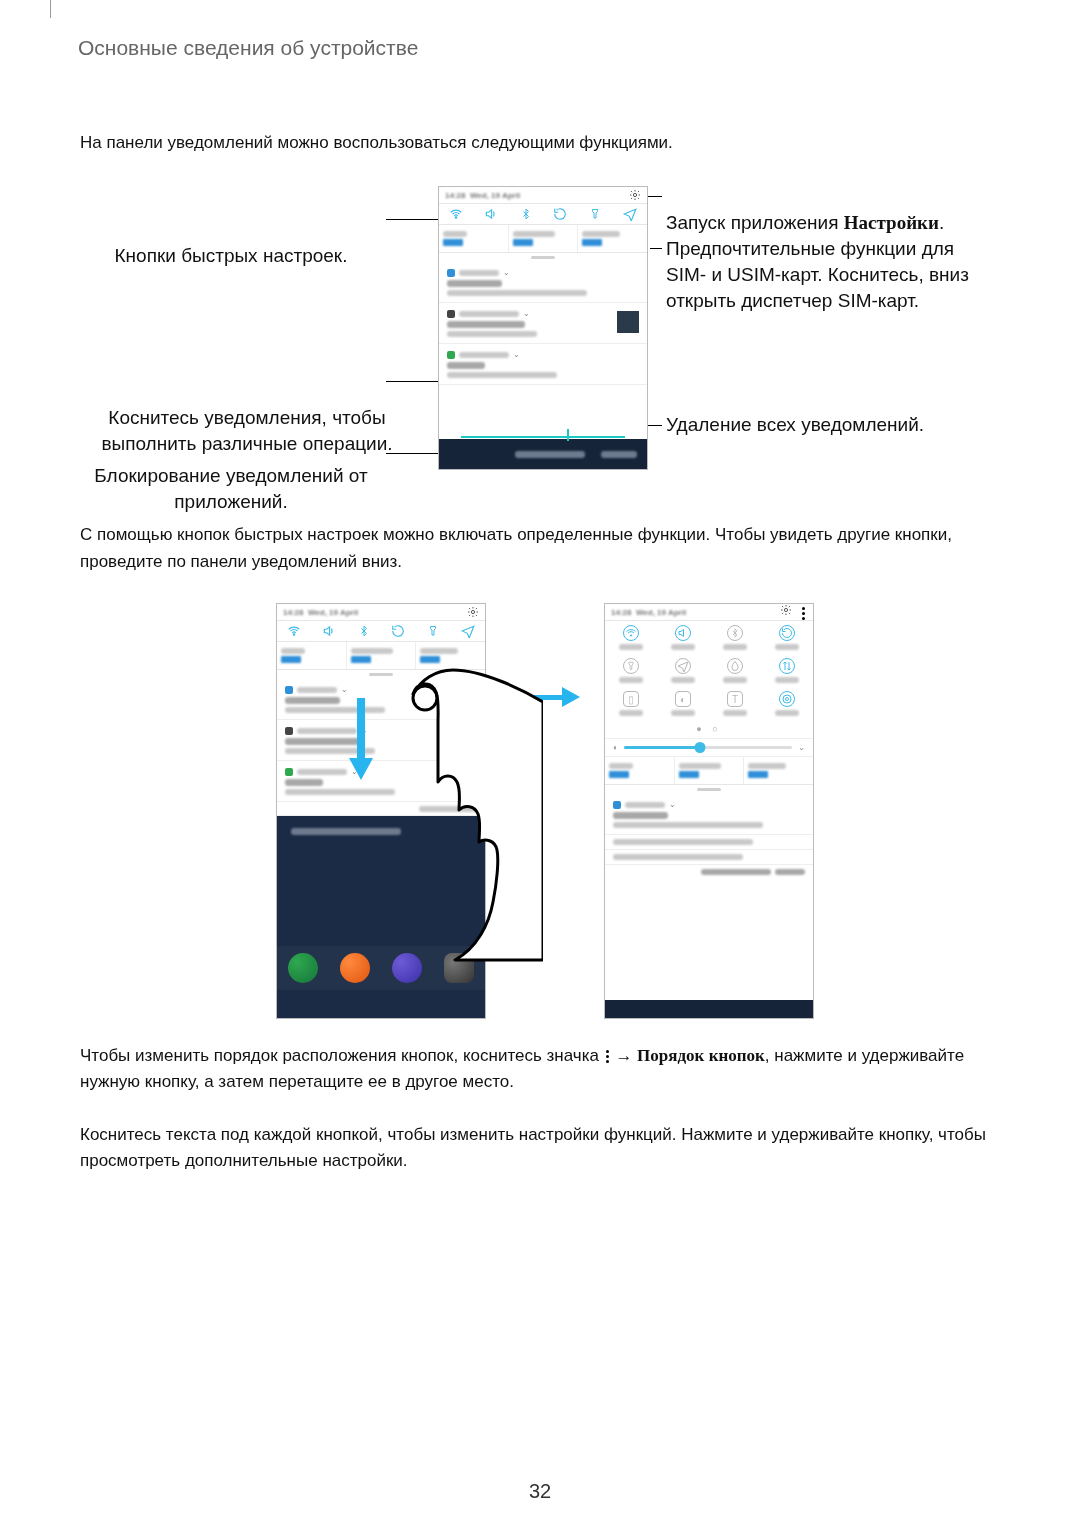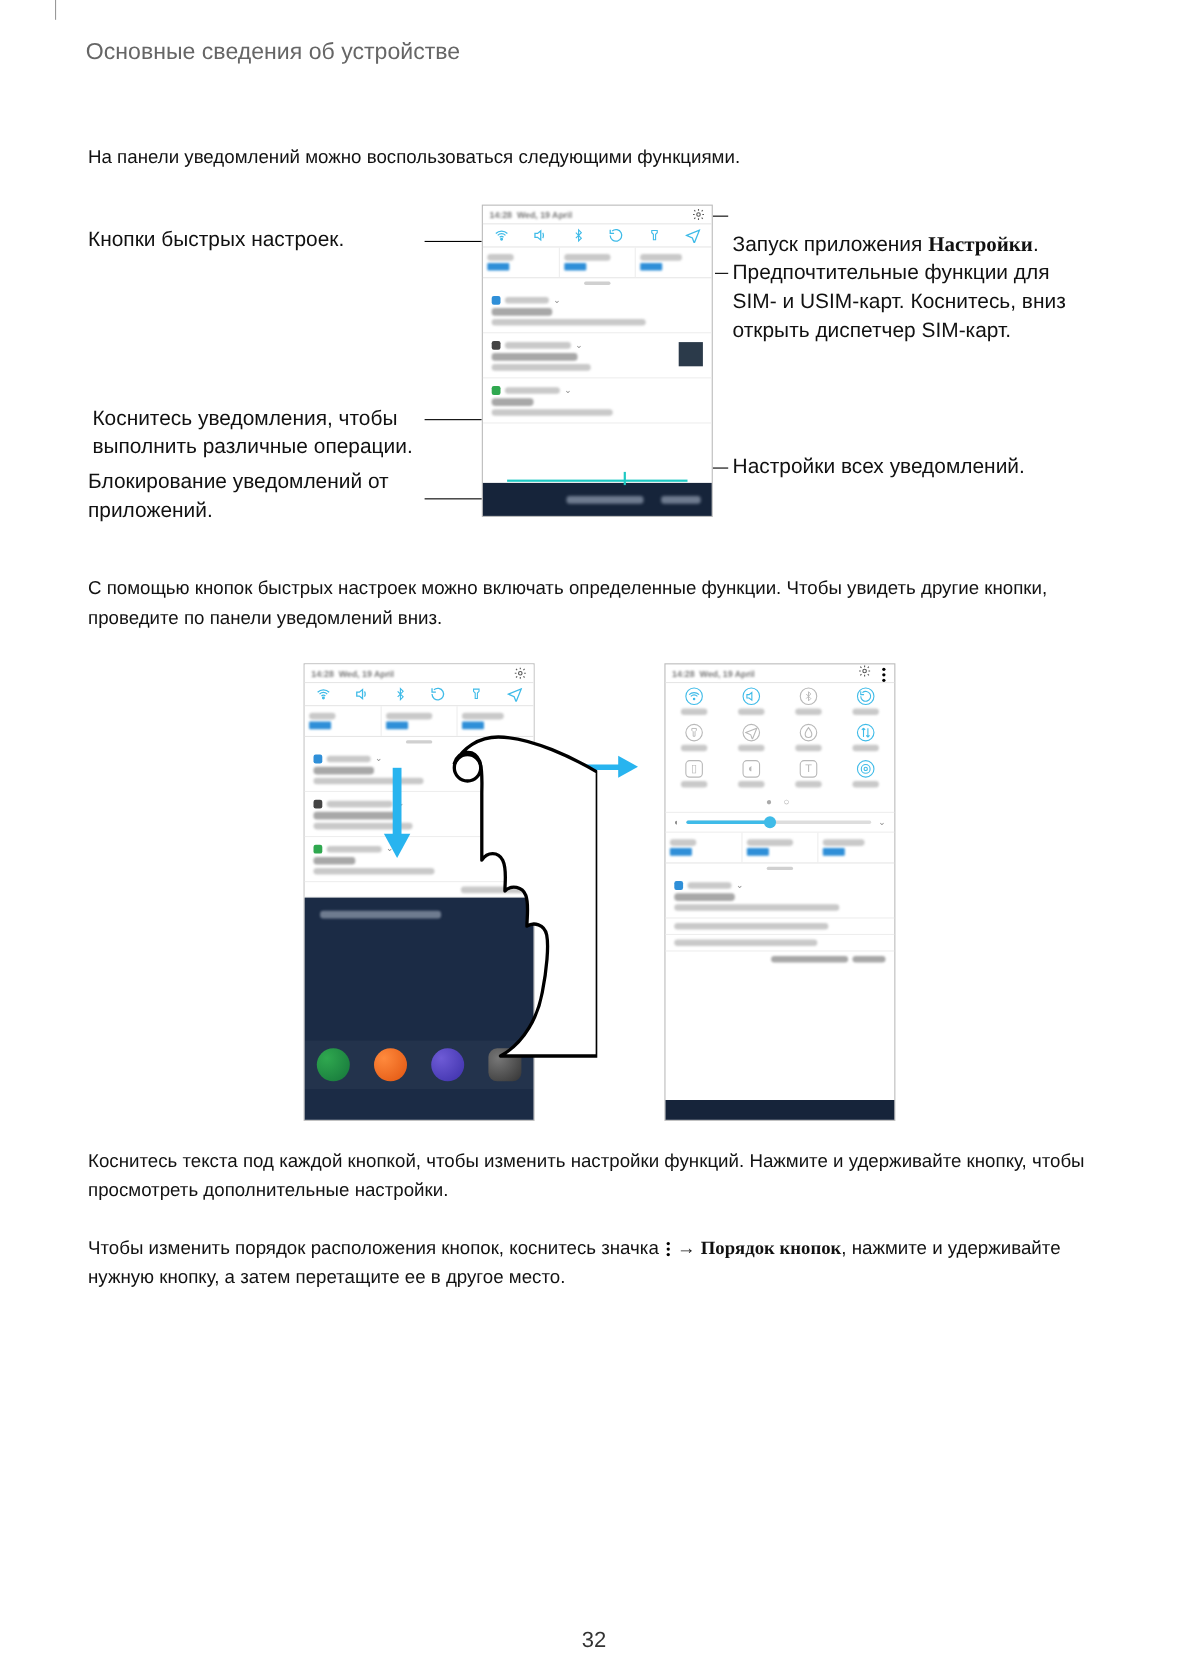--- a/index.html
+++ b/index.html
@@ -54,21 +54,21 @@
     height: 320px;
     margin-bottom: 20px;
   }
   .callout {
     position: absolute;
     font-size: 19px;
     line-height: 1.35;
     color: #111;
     white-space: pre-line;
   }
-  .callout.left { text-align: left; }
+  .callout.left { text-align: center; margin-top: 37px; }
   .lead {
     position: absolute;
     height: 1px; background: #000;
   }
 
   
   .phone1 {
     position: absolute;
     left: 358px; top: 4px;
     width: 210px; height: 284px;
@@ -219,39 +219,39 @@
 
   <div class="running-head">Основные сведения об устройстве</div>
 
   <p class="para">На панели уведомлений можно воспользоваться следующими функциями.</p>
 
   <div class="fig1">
 
     <div class="callout left" style="left:0; top:24px; width:302px;">Кнопки быстрых настроек.</div>
     <div class="lead" style="left:306px; top:37px; width:52px;"></div>
 
-    <div class="callout left" style="left:4px; top:186px; width:302px;">Коснитесь уведомления, чтобы
+    <div class="callout left" style="left:16px; top:186px; width:302px;">Коснитесь уведомления, чтобы
 выполнить различные операции.</div>
     <div class="lead" style="left:306px; top:199px; width:52px;"></div>
 
     <div class="callout left" style="left:0; top:244px; width:302px;">Блокирование уведомлений от
 приложений.</div>
     <div class="lead" style="left:306px; top:271px; width:87px;"></div>
 
     <div class="callout" style="left:586px; top:2px; width:340px;">
       <span>Запуск приложения </span><span class="bold">Настройки</span><span>.</span>
     </div>
     <div class="lead" style="left:558px; top:14px; width:24px;"></div>
 
     <div class="callout" style="left:586px; top:54px; width:350px;">Предпочтительные функции для
 SIM- и USIM-карт. Коснитесь, вниз
 открыть диспетчер SIM-карт.</div>
     <div class="lead" style="left:570px; top:66px; width:12px;"></div>
 
-    <div class="callout" style="left:586px; top:230px; width:340px;">Настройки всех уведомлений.</div>
+    <div class="callout" style="left:586px; top:230px; width:340px;">Удаление всех уведомлений.</div>
     <div class="lead" style="left:538px; top:243px; width:44px;"></div>
 
     <div class="phone1">
       <div class="ph1-statusbar">
         <span class="time">14:28&nbsp;&nbsp;Wed, 19 April</span>
         <span class="gear">
           <svg viewBox="0 0 24 24" fill="none" stroke="#555" stroke-width="2">
             <circle cx="12" cy="12" r="3.2"></circle>
             <path d="M12 2v3M12 19v3M4.2 4.2l2.1 2.1M17.7 17.7l2.1 2.1M2 12h3M19 12h3M4.2 19.8l2.1-2.1M17.7 6.3l2.1-2.1"></path>
           </svg>
@@ -622,24 +622,24 @@
           <span class="blurline" style="width:140px; height:6px; display:block;"></span>
         </div>
       <div class="notif" style="padding:4px 8px;">
           <span class="blurline" style="width:130px; height:6px; display:block;"></span>
         </div>
       <div style="text-align:right; padding:3px 8px;"><span class="blurline" style="display:inline-block; width:70px; background:#a8a8a8;"></span>&nbsp;&nbsp;<span class="blurline" style="display:inline-block; width:30px; background:#a8a8a8;"></span></div>
       <div style="position:absolute; left:0; right:0; bottom:0; height:18px; background:#16243a;"></div>
     </div>
   </div>
 
-  <p class="para">Коснитесь текста под каждой кнопкой, чтобы изменить настройки функций. Нажмите и удерживайте кнопку, чтобы просмотреть дополнительные настройки.</p>
-
   <p class="para">
     <span>Чтобы изменить порядок расположения кнопок, коснитесь значка </span><span class="overflow-dots">
         <i></i>
         <i></i>
         <i></i>
       </span><span> → </span><span class="bold">Порядок кнопок</span><span>, нажмите и удерживайте нужную кнопку, а затем перетащите ее в другое место.</span>
   </p>
 
+  <p class="para">Коснитесь текста под каждой кнопкой, чтобы изменить настройки функций. Нажмите и удерживайте кнопку, чтобы просмотреть дополнительные настройки.</p>
+
   <div class="pagenum">32</div>
 </div>
 
 </body></html>

